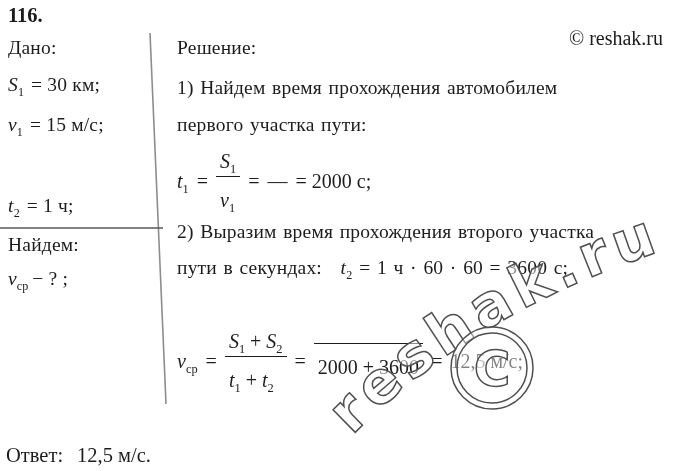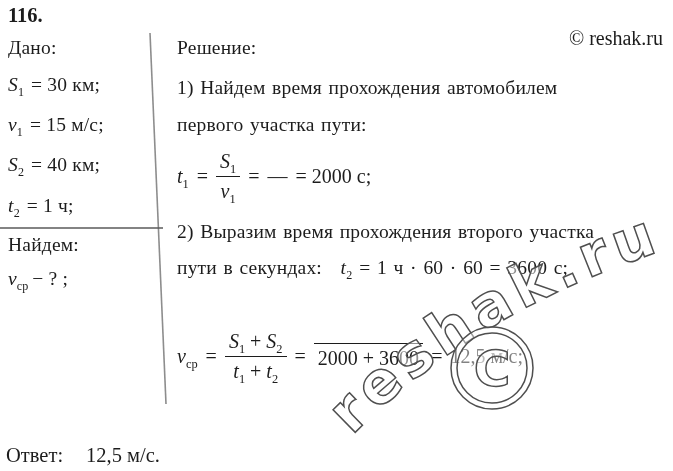--- a/index.html
+++ b/index.html
@@ -19,26 +19,26 @@
   .it { font-style:italic; }
   sub { font-size:0.62em; line-height:0; letter-spacing:0; }
   .gap-l { margin-left:7px; }
   .gap-s { margin-left:4px; }
 
   .pnum { position:absolute; left:8px; top:4px; font-weight:bold; font-size:20.5px; }
   .copyright { position:absolute; right:10px; top:3px; font-size:20px;margin-top:24px; }
 
   .formula { position:absolute; display:flex; align-items:center; white-space:nowrap; font-size:20px; }
   .op { margin:0 8px; }
-  .frac { display:inline-flex; flex-direction:column; align-items:center; text-align:center; }
+  .frac { display:inline-flex; flex-direction:column; align-items:center; text-align:left; }
   .frac .num { display:block; padding:0 4px 3px; }
-  .frac .den { display:block; align-self:stretch; border-top:1.7px solid #1c1c1c; padding:3px 4px 0; }
+  .frac .den { display:block; align-self:stretch; border-top:1.7px solid #1c1c1c; padding:12px 4px 0; }
 
   .answer { position:absolute; left:6px; top:444px; font-size:20.5px; white-space:nowrap; }
-  .answer .val { margin-left:23px; }
+  .answer .val { margin-left:14px; }
 </style>
 </head>
 <body>
 
 <div class="page">
 
   <svg class="layer rule-layer" width="673" height="471">
     <line x1="150" y1="33" x2="166" y2="404" stroke="#8d8d8d" stroke-width="1.6"></line>
     <line x1="0" y1="228" x2="163" y2="228" stroke="#5a5a5a" stroke-width="1.3"></line>
   </svg>
@@ -48,23 +48,20 @@
     <div class="pnum">116.</div>
     <div class="copyright">© reshak.ru</div>
 
     <div class="line lcol" style="top:37px">Дано:</div>
 
     <div class="line lcol" style="top:74px">
       <span class="it">S</span><sub>1</sub><span class="gap-l">= 30 км;</span>
     </div>
     <div class="line lcol" style="top:114px">
       <span class="it">v</span><sub>1</sub><span class="gap-l">= 15 м/с;</span>
-    </div>
-    <div class="line lcol" style="top:154px">
-      <span class="it">S</span><sub>2</sub><span class="gap-l">= 40 км;</span>
     </div>
     <div class="line lcol" style="top:195px">
       <span class="it">t</span><sub>2</sub><span class="gap-l">= 1 ч;</span>
     </div>
 
     <div class="line lcol" style="top:234px">Найдем:</div>
     <div class="line lcol" style="top:268px">
       <span class="it">v</span><sub>ср</sub><span class="gap-s">− ? ;</span>
     </div>
 

